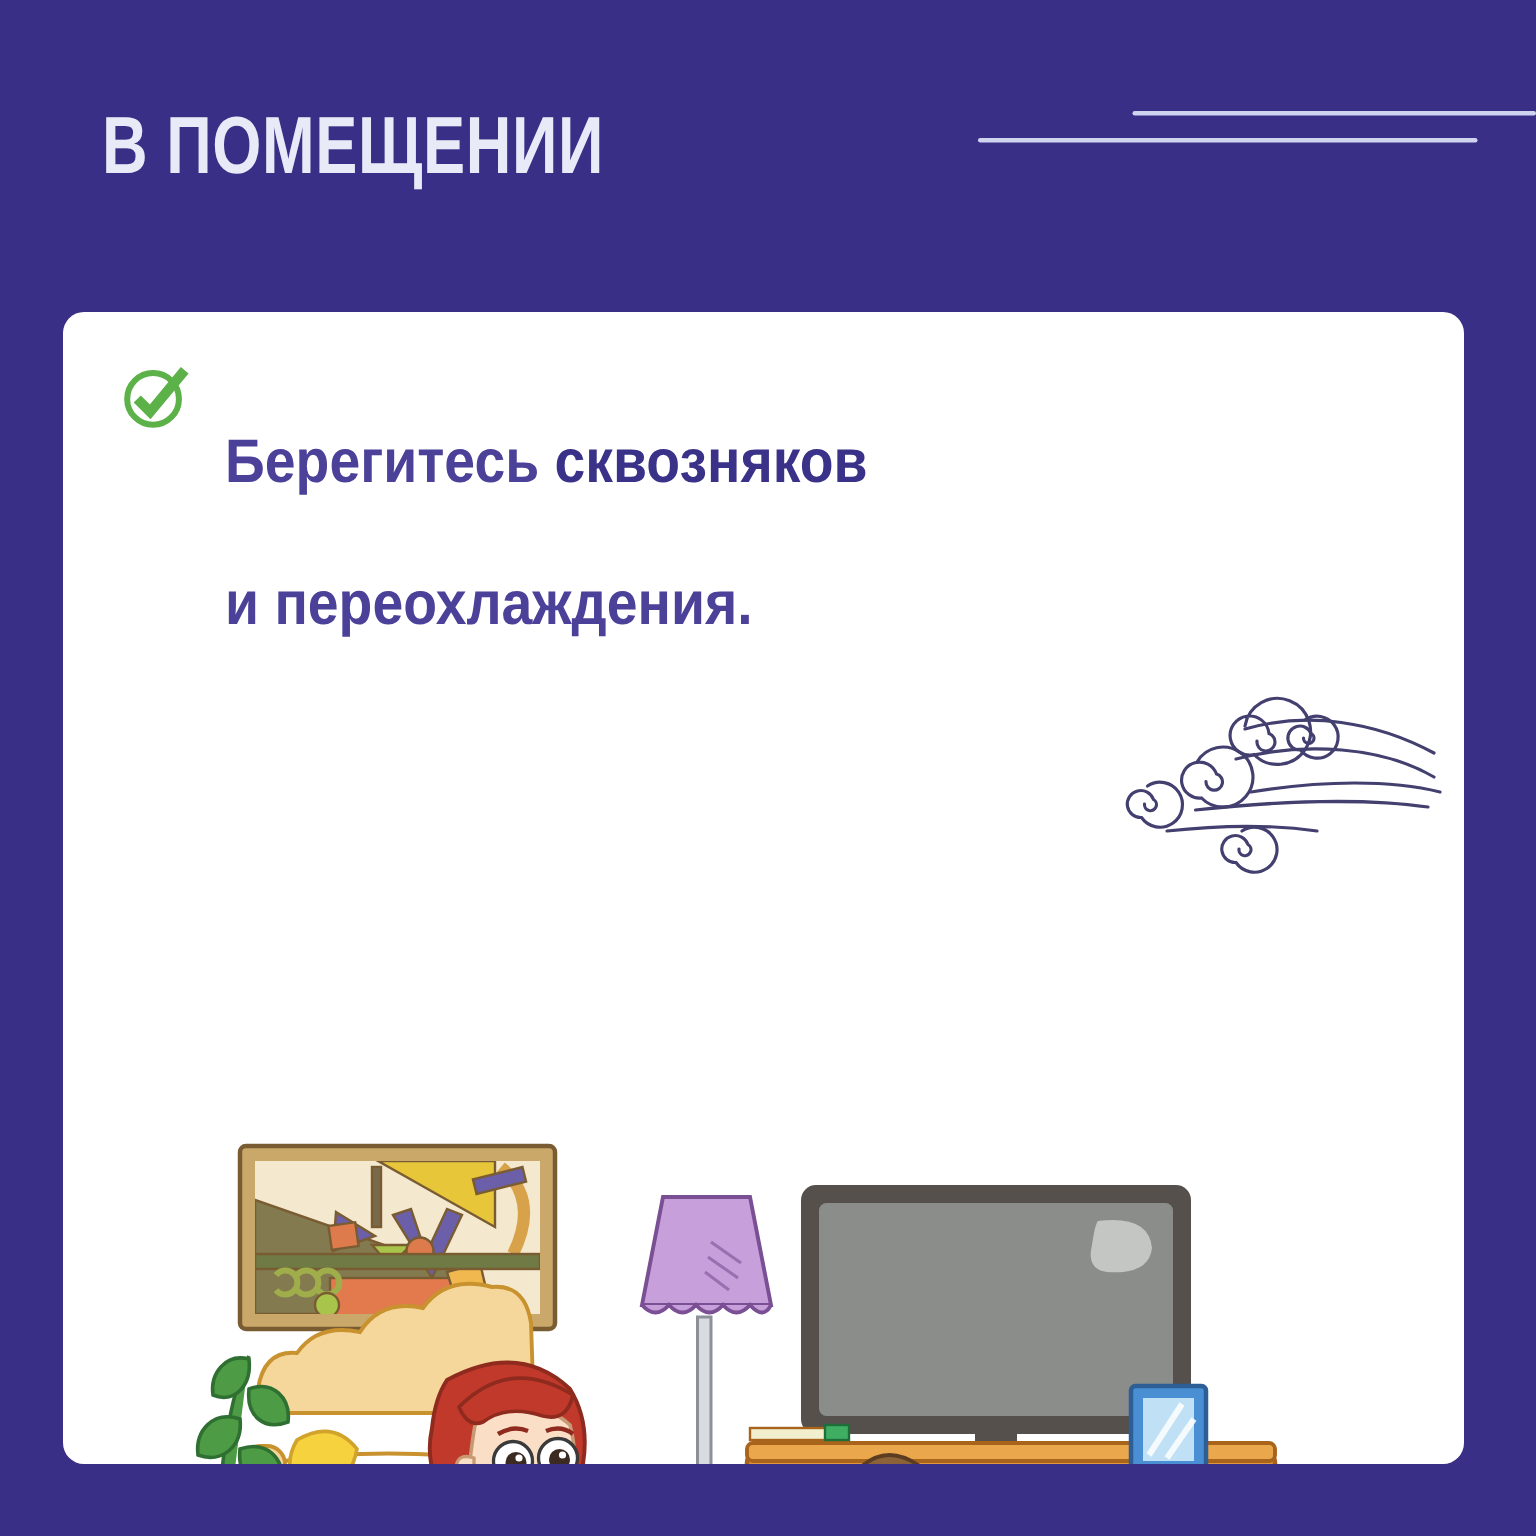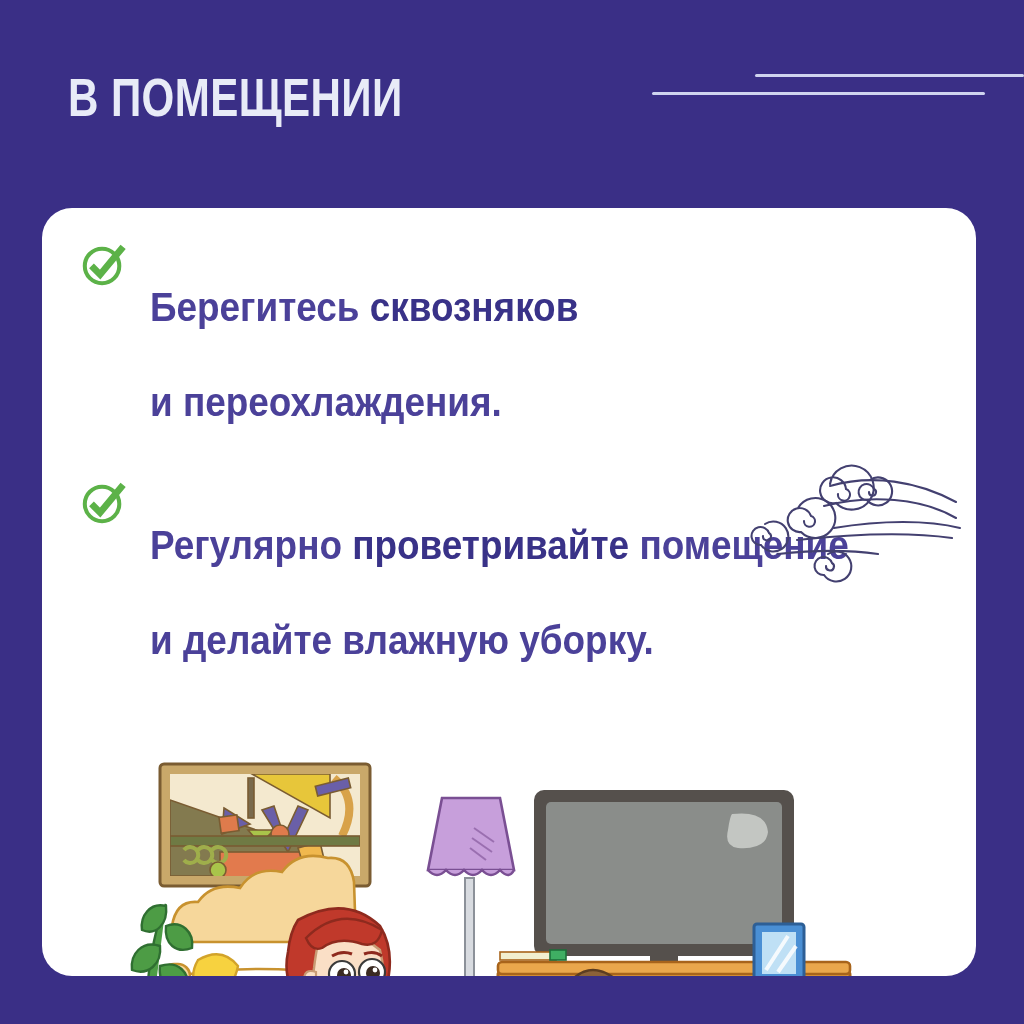--- a/index.html
+++ b/index.html
@@ -24,21 +24,21 @@
     white-space:nowrap;
     line-height:1;
   }
   .rule{position:absolute;background:#cfd4ef;height:3px;border-radius:2px;}
   .rule-top{left:755px;top:74px;width:269px;}
   .rule-bottom{left:652px;top:92px;width:333px;}
 
   
   .card{
     position:absolute;left:42px;top:208px;width:934px;height:768px;
-    background:#ffffff;border-radius:30px;overflow:hidden;
+    background:#ffffff;border-radius:14px;overflow:hidden;
   }
 
   
   .bullets{position:absolute;left:30px;top:28px;width:880px;}
   .bullet{position:relative;display:block;margin-bottom:26px;}
   .bullet-icon{
     position:absolute;left:8px;top:6px;width:46px;height:46px;
   }
   .bullet-text{
     margin-left:78px;
@@ -78,32 +78,20 @@
             <circle cx="23" cy="25" r="18" fill="none" stroke="#5cb248" stroke-width="4.2"></circle>
             <path d="M12 25 L21 34 L45 5" fill="none" stroke="#5cb248" stroke-width="7" stroke-linecap="butt" stroke-linejoin="miter"></path>
           </svg>
         </span>
         <div class="bullet-text">
           <span>Берегитесь </span><b>сквозняков</b><br>
           <span>и переохлаждения.</span>
         </div>
       </div>
 
-      <div class="bullet" style="margin-top:48px;">
-        <span class="bullet-icon">
-          <svg viewBox="0 0 48 48" width="46" height="46">
-            <circle cx="23" cy="25" r="18" fill="none" stroke="#5cb248" stroke-width="4.2"></circle>
-            <path d="M12 25 L21 34 L45 5" fill="none" stroke="#5cb248" stroke-width="7" stroke-linecap="butt" stroke-linejoin="miter"></path>
-          </svg>
-        </span>
-        <div class="bullet-text">
-          <span>Регулярно </span><b>проветривайте</b><span> помещение</span><br>
-          <span>и делайте влажную уборку.</span>
-        </div>
-      </div>
 
     </div>
 
     <div class="wind">
       <svg viewBox="0 0 230 150" width="230" height="150">
         <g fill="none" stroke="#434070" stroke-width="2.1" stroke-linecap="round">
 
           <path d="M88 48 a22 22 0 1 1 6 19 a13 13 0 1 1 10 -14 a6 6 0 1 1 -8 5"></path>
 
           <path d="M128 44 a14 14 0 1 1 -3 20 a8 8 0 1 1 7 -11 a3.5 3.5 0 1 1 -5 3"></path>

